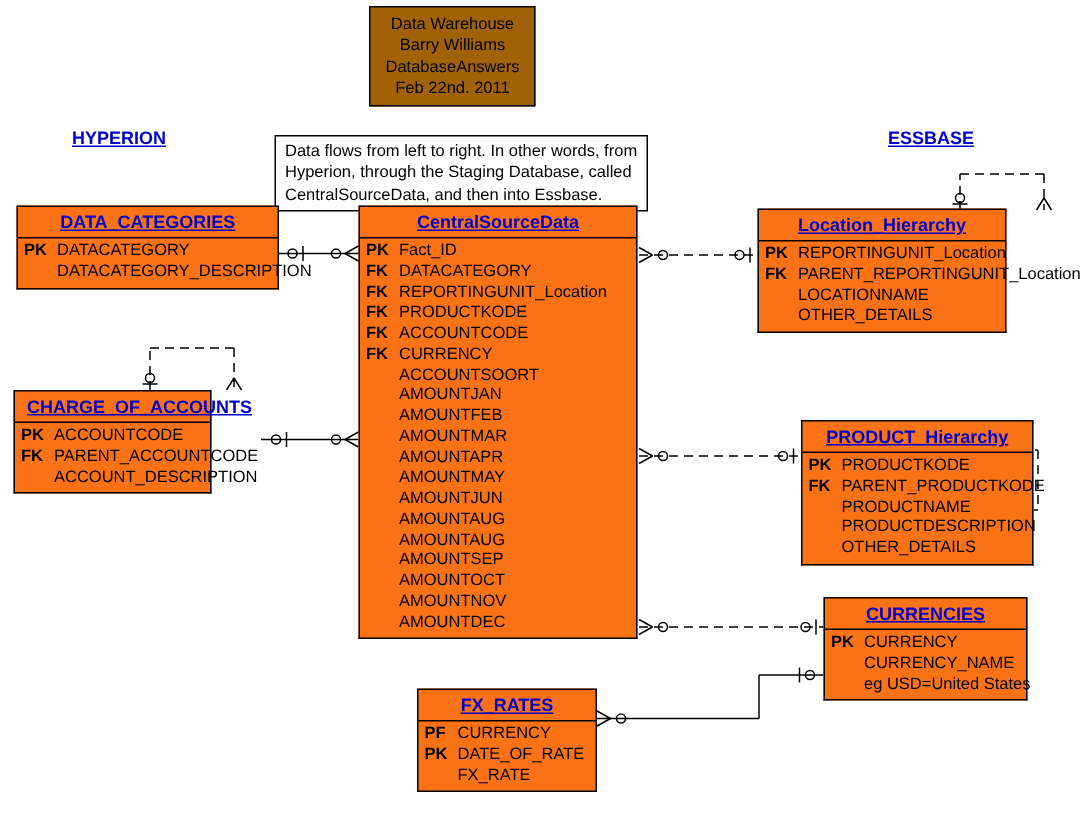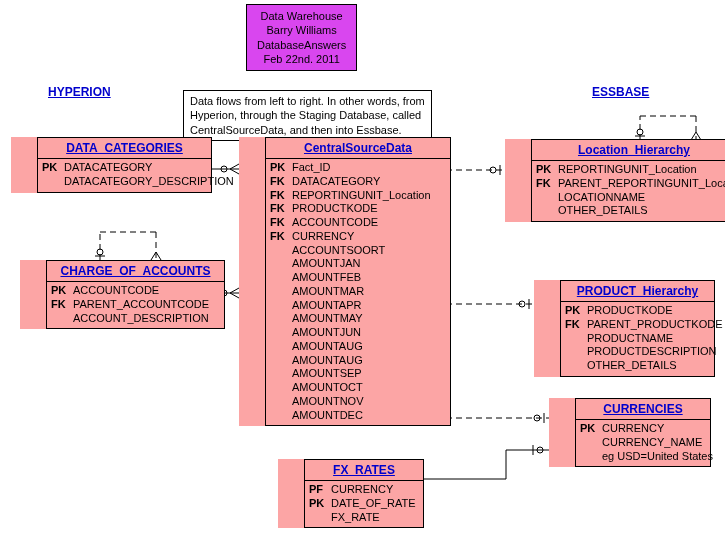--- a/index.html
+++ b/index.html
@@ -1,20 +1,20 @@
 <!DOCTYPE html>
 <html><head>
 <meta charset="utf-8">
 <style>
   html,body{margin:0;padding:0;font-family:Arial,Helvetica,sans-serif;font-size:11px;color:#000;background:#fff;}
   .canvas{position:relative;width:725px;height:544px;}
-  .info-box{position:absolute;border:1px solid #000;padding:4px 10px;text-align:center;line-height:1.3;background:#d946ef;}
+  .info-box{position:absolute;border:1px solid #000;padding:4px 10px;text-align:center;line-height:1.3;background:#a16207;}
   .flow-box{position:absolute;border:1px solid #000;padding:3px 6px;text-align:left;line-height:1.3;background:#fff;max-width:240px;}
   .system-label{position:absolute;color:#0000cc;font-weight:bold;text-decoration:underline;font-size:12px;}
-  .entity{position:absolute;background:#fca5a5;padding-left:26px;}
+  .entity{position:absolute;background:#f97316;}
   .entity-title{border:1px solid #000;text-align:center;font-weight:bold;color:#0000cc;text-decoration:underline;padding:3px 8px;font-size:12px;}
   .entity-body{border:1px solid #000;border-top:none;padding:2px 4px 3px 4px;}
   .row{display:flex;white-space:nowrap;line-height:1.25;}
   .row .k{width:22px;flex:none;font-weight:bold;}
   .row .n{}
   .fk{}
   .svg-layer{position:absolute;left:0;top:0;}
   .svg-layer line{stroke:#000;stroke-width:1;}
   .svg-layer .dash{stroke-dasharray:6,4;}
 </style>
@@ -119,21 +119,21 @@
           <span class="k">PK</span>
           <span class="n">DATACATEGORY</span>
         </div>
         <div class="row">
           <span class="k"></span>
           <span class="n">DATACATEGORY_DESCRIPTION</span>
         </div>
       </div>
   </div>
 
-  <div class="entity" style="left:20px;top:260px;width:179px;">
+  <div class="entity" style="left:9px;top:260px;width:132px;">
     <div class="entity-title">CHARGE_OF_ACCOUNTS</div>
     <div class="entity-body">
         <div class="row">
           <span class="k">PK</span>
           <span class="n">ACCOUNTCODE</span>
         </div>
         <div class="row fk">
           <span class="k">FK</span>
           <span class="n">PARENT_ACCOUNTCODE</span>
         </div>
@@ -219,21 +219,21 @@
           <span class="k"></span>
           <span class="n">AMOUNTNOV</span>
         </div>
         <div class="row">
           <span class="k"></span>
           <span class="n">AMOUNTDEC</span>
         </div>
       </div>
   </div>
 
-  <div class="entity" style="left:505px;top:139px;width:206px;">
+  <div class="entity" style="left:505px;top:139px;width:166px;">
     <div class="entity-title">Location_Hierarchy</div>
     <div class="entity-body">
         <div class="row">
           <span class="k">PK</span>
           <span class="n">REPORTINGUNIT_Location</span>
         </div>
         <div class="row fk">
           <span class="k">FK</span>
           <span class="n">PARENT_REPORTINGUNIT_Location</span>
         </div>

